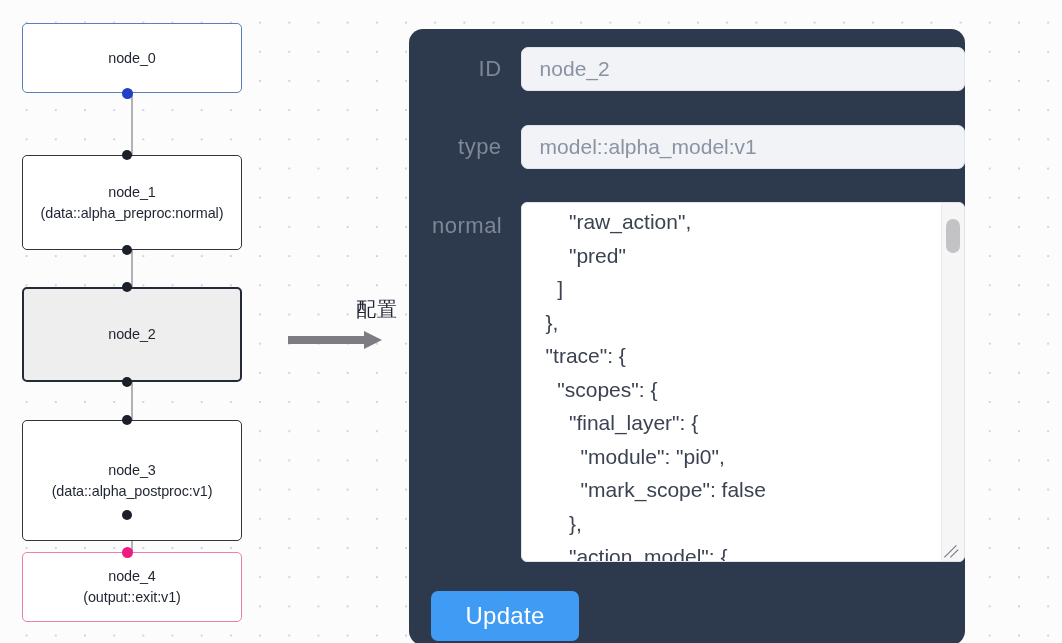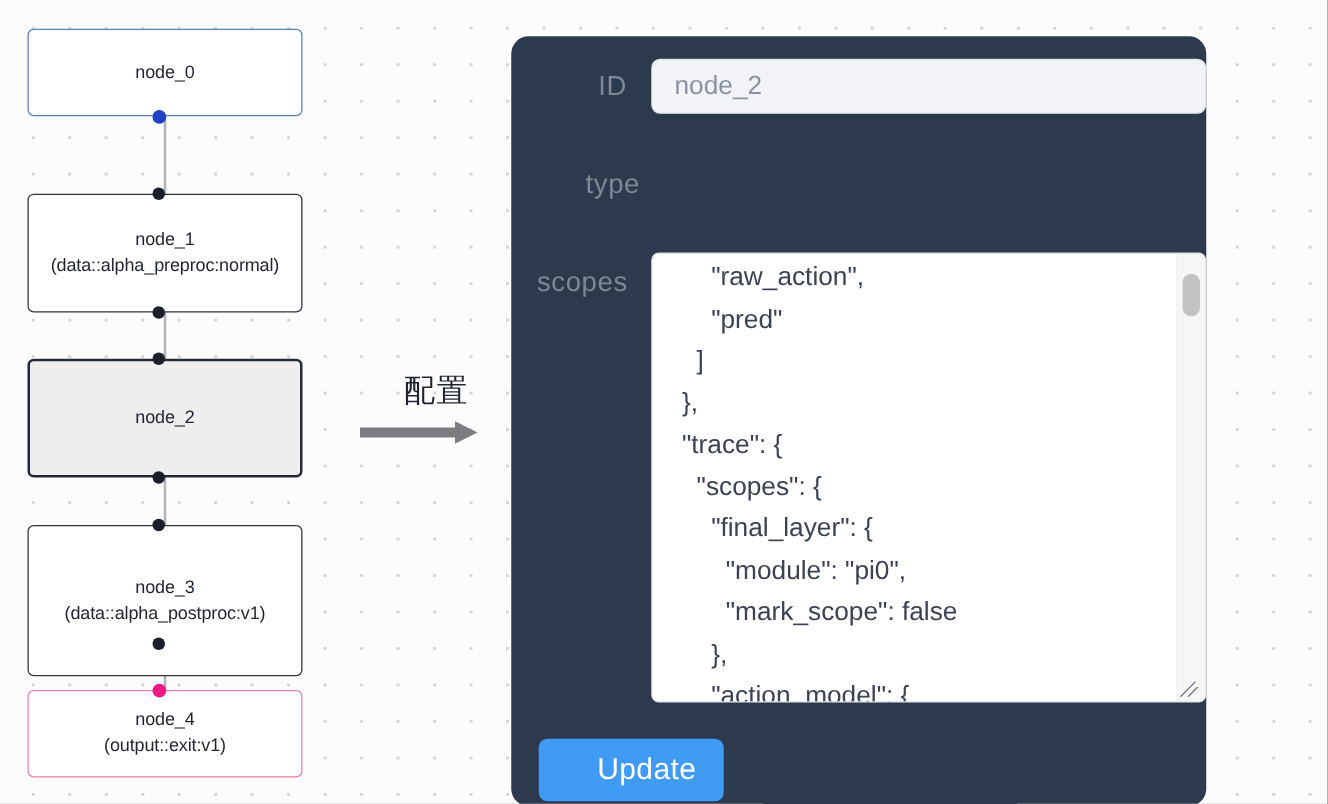--- a/index.html
+++ b/index.html
@@ -83,23 +83,23 @@
 
   
   #transition {
     position: absolute;
     left: 288px;
     top: 296px;
     width: 110px;
     z-index: 4;
   }
   #transition .tr-label {
-    font-size: 25px;
+    font-size: 20px;
     color: #1f2430;
-    text-align: center;
+    text-align: right;
     padding-left: 12px;
     letter-spacing: 1px;
   }
   #transition .tr-arrow {
     position: relative;
     margin-top: 8px;
     height: 18px;
   }
   #transition .tr-arrow .shaft {
     position: absolute;
@@ -229,21 +229,21 @@
     height: 50px;
     background: #409bf5;
     border: none;
     border-radius: 7px;
     color: #ffffff;
     font-size: 24px;
     font-family: "Liberation Sans", sans-serif;
     letter-spacing: 0.3px;
     cursor: pointer;
     padding: 0 22px;
-    text-align: right;
+    text-align: center;
   }
 </style>
 </head>
 <body>
 
 <div id="app">
 
   <div id="flow-canvas">
 
     <div class="edge" style="top:88px;height:72px;"></div>
@@ -293,24 +293,25 @@
 
   <div id="config-panel">
 
     <div class="field-row" id="row-id">
       <div class="field-label">ID</div>
       <div class="field-input">node_2</div>
     </div>
 
     <div class="field-row" id="row-type">
       <div class="field-label">type</div>
+      <div class="field-input">model::alpha_model:v1</div>
     </div>
 
     <div class="field-row" id="row-config">
-      <div class="field-label">scopes</div>
+      <div class="field-label">normal</div>
       <div class="config-area-wrap">
         <div class="config-area">        "raw_action",
         "pred"
       ]
     },
     "trace": {
       "scopes": {
         "final_layer": {
           "module": "pi0",
           "mark_scope": false

